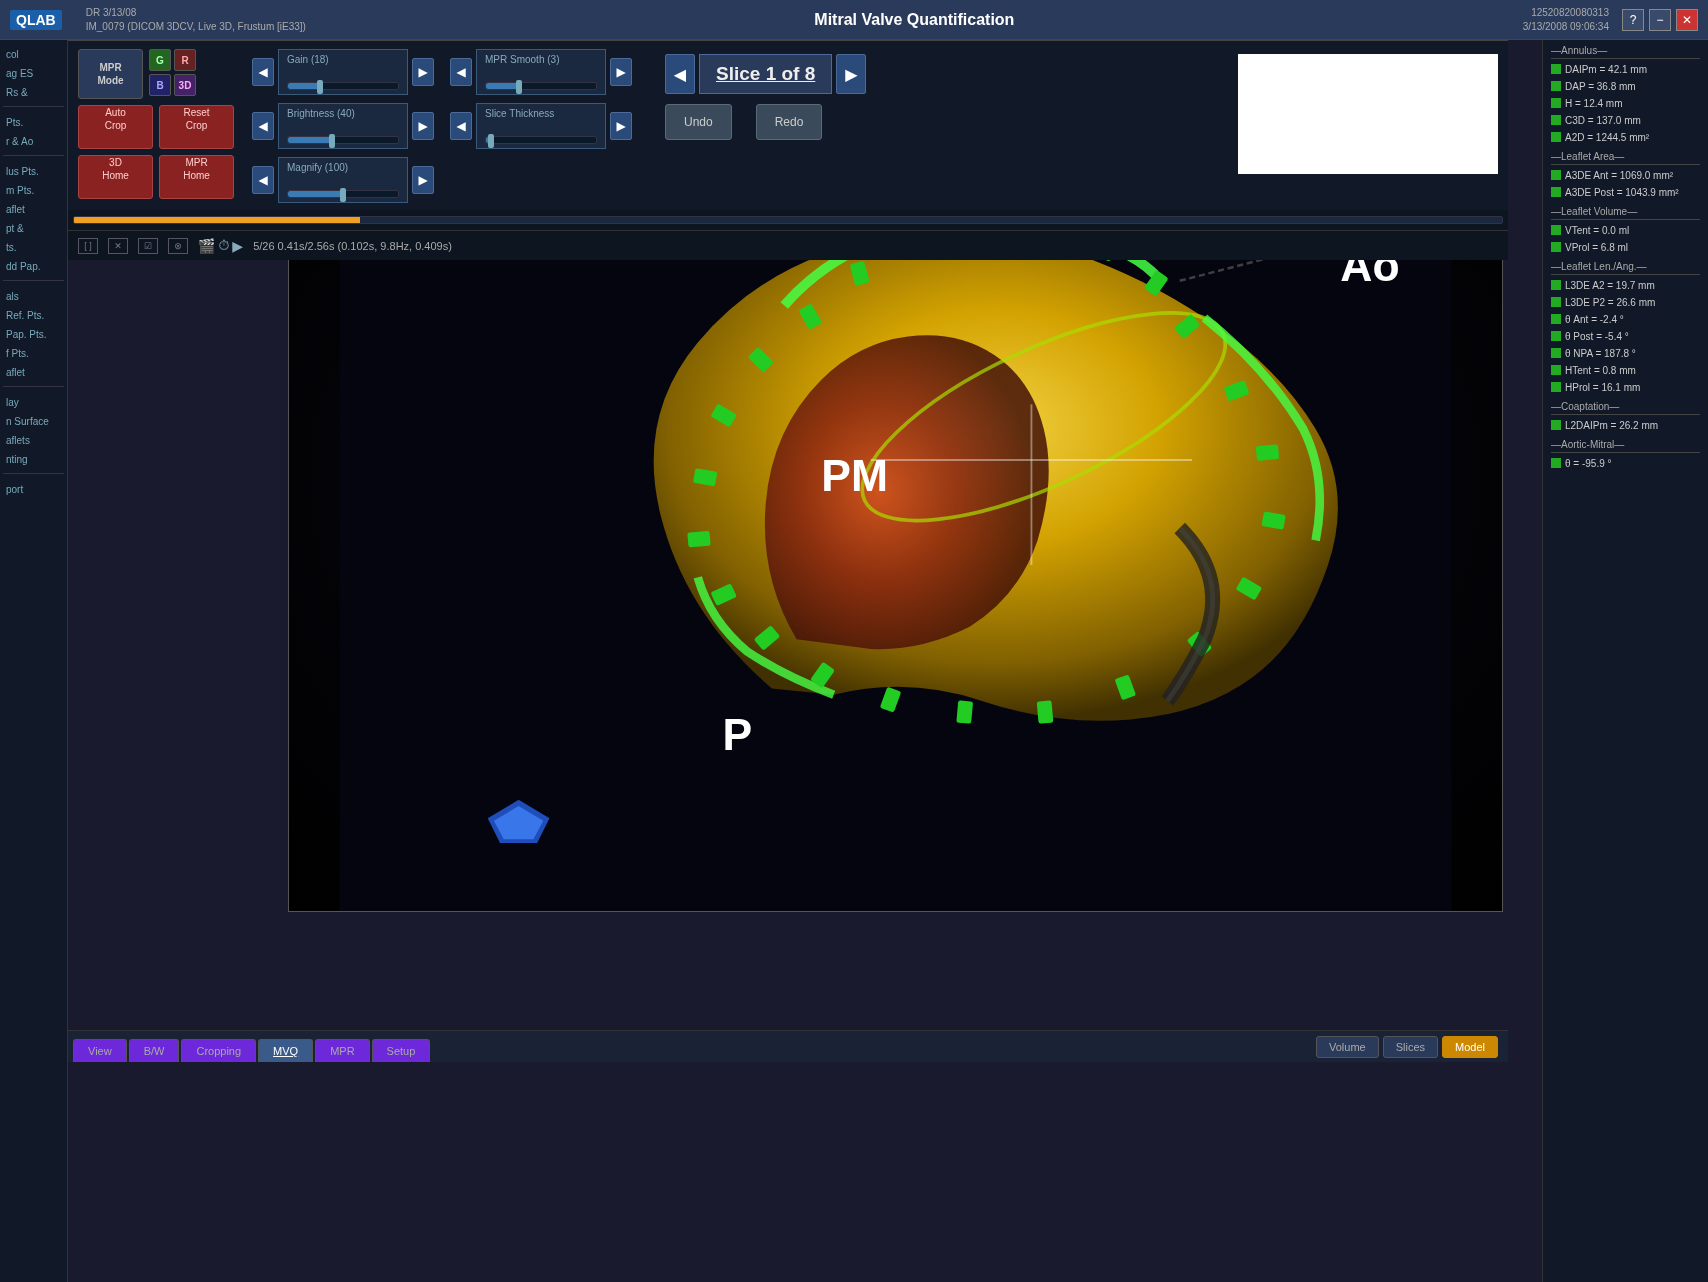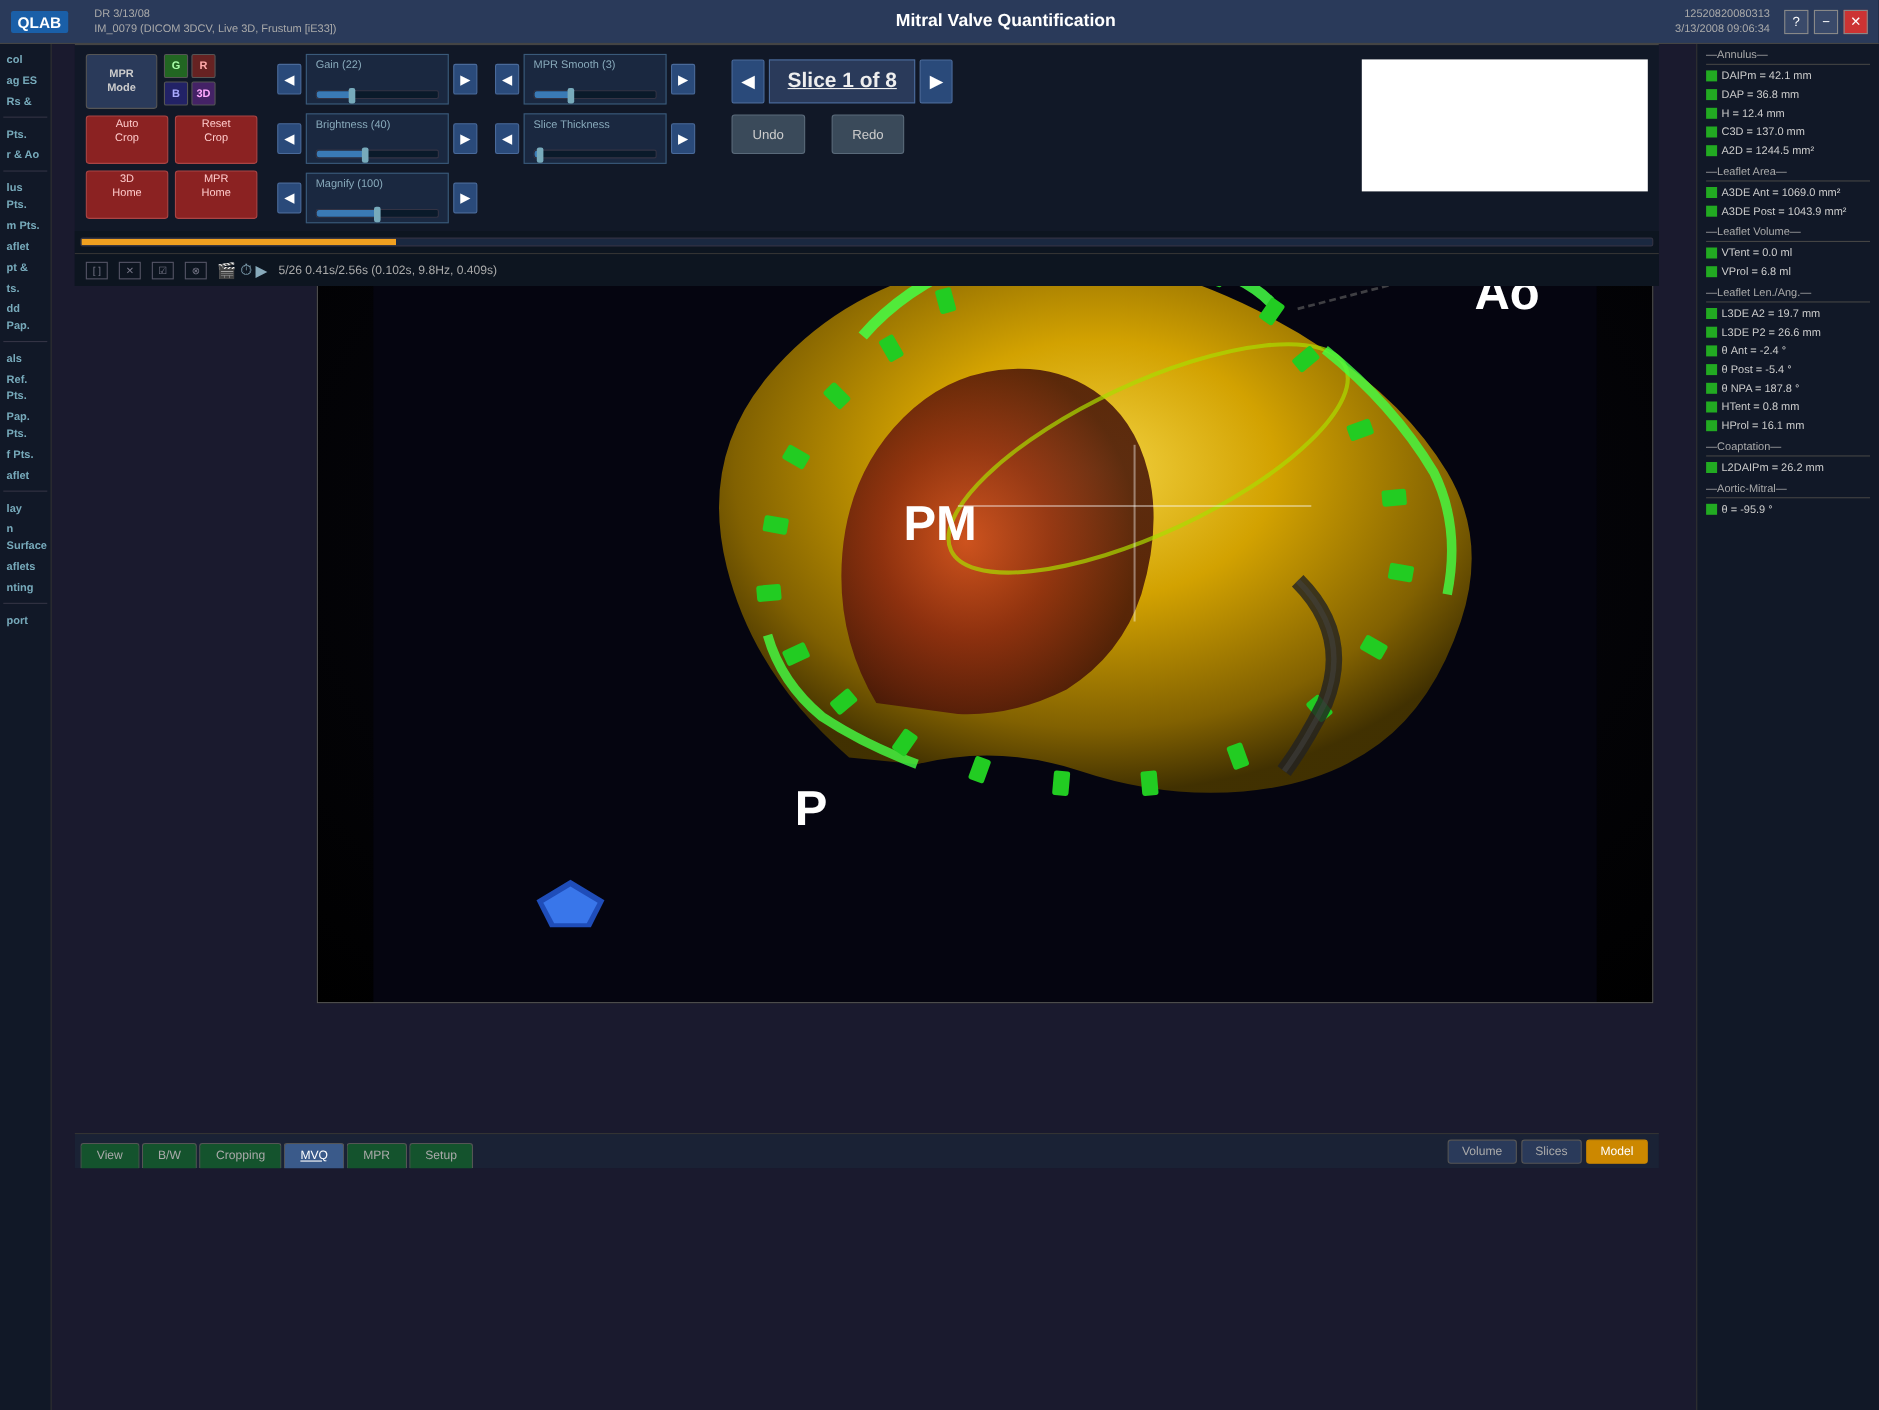--- a/index.html
+++ b/index.html
@@ -47,27 +47,26 @@
       cursor: pointer;
       display: flex; align-items: center; justify-content: center;
       font-size: 12px;
     }
     .win-btn.close { background: #cc3333; }
 
     
     .left-sidebar {
       position: absolute;
       top: 40px; left: 0; bottom: 0;
-      width: 47px;
+      width: 68px;
       background: #111827;
       border-right: 1px solid #333;
       display: flex;
       flex-direction: column;
       padding: 5px 3px;
-      font-weight: bold;
     }
     .sidebar-item {
       color: #7ab;
       font-size: 10px;
       padding: 2px 3px;
       cursor: pointer;
       line-height: 1.5;
     }
     .sidebar-divider {
       border-top: 1px solid #334;
@@ -122,21 +121,21 @@
       border: 1px solid #555;
       overflow: hidden;
     }
     .viewport-canvas {
       width: 100%; height: 100%;
       background: radial-gradient(ellipse at center, #0a0a15 0%, #000 100%);
       position: relative;
     }
     .tab {
       padding: 5px 14px;
-      background: #14532d;
+      background: #6d28d9;
       border: 1px solid #555;
       border-bottom: none;
       color: #aaa;
       font-size: 11px;
       cursor: pointer;
       margin-right: 2px;
       border-radius: 3px 3px 0 0;
     }
     .tab.active { background: #3a5a8a; color: white; text-decoration: underline; }
 
@@ -628,21 +627,21 @@
           <div class="red-btn">3D<br>Home</div>
           <div class="red-btn">MPR<br>Home</div>
         </div>
       </div>
 
       <div style="display:flex; flex-direction:column; gap:8px; margin-left:10px;">
 
         <div class="slider-group">
           <div class="nav-arrow">◀</div>
           <div class="slider-box">
-            <div class="slider-label">Gain (22)</div>
+            <div class="slider-label">Gain (18)</div>
             <div class="slider-track">
               <div class="slider-fill" style="width:29%;"></div>
               <div class="slider-thumb" style="left:26%;"></div>
             </div>
           </div>
           <div class="nav-arrow">▶</div>
         </div>
 
         <div class="slider-group">
           <div class="nav-arrow">◀</div>

